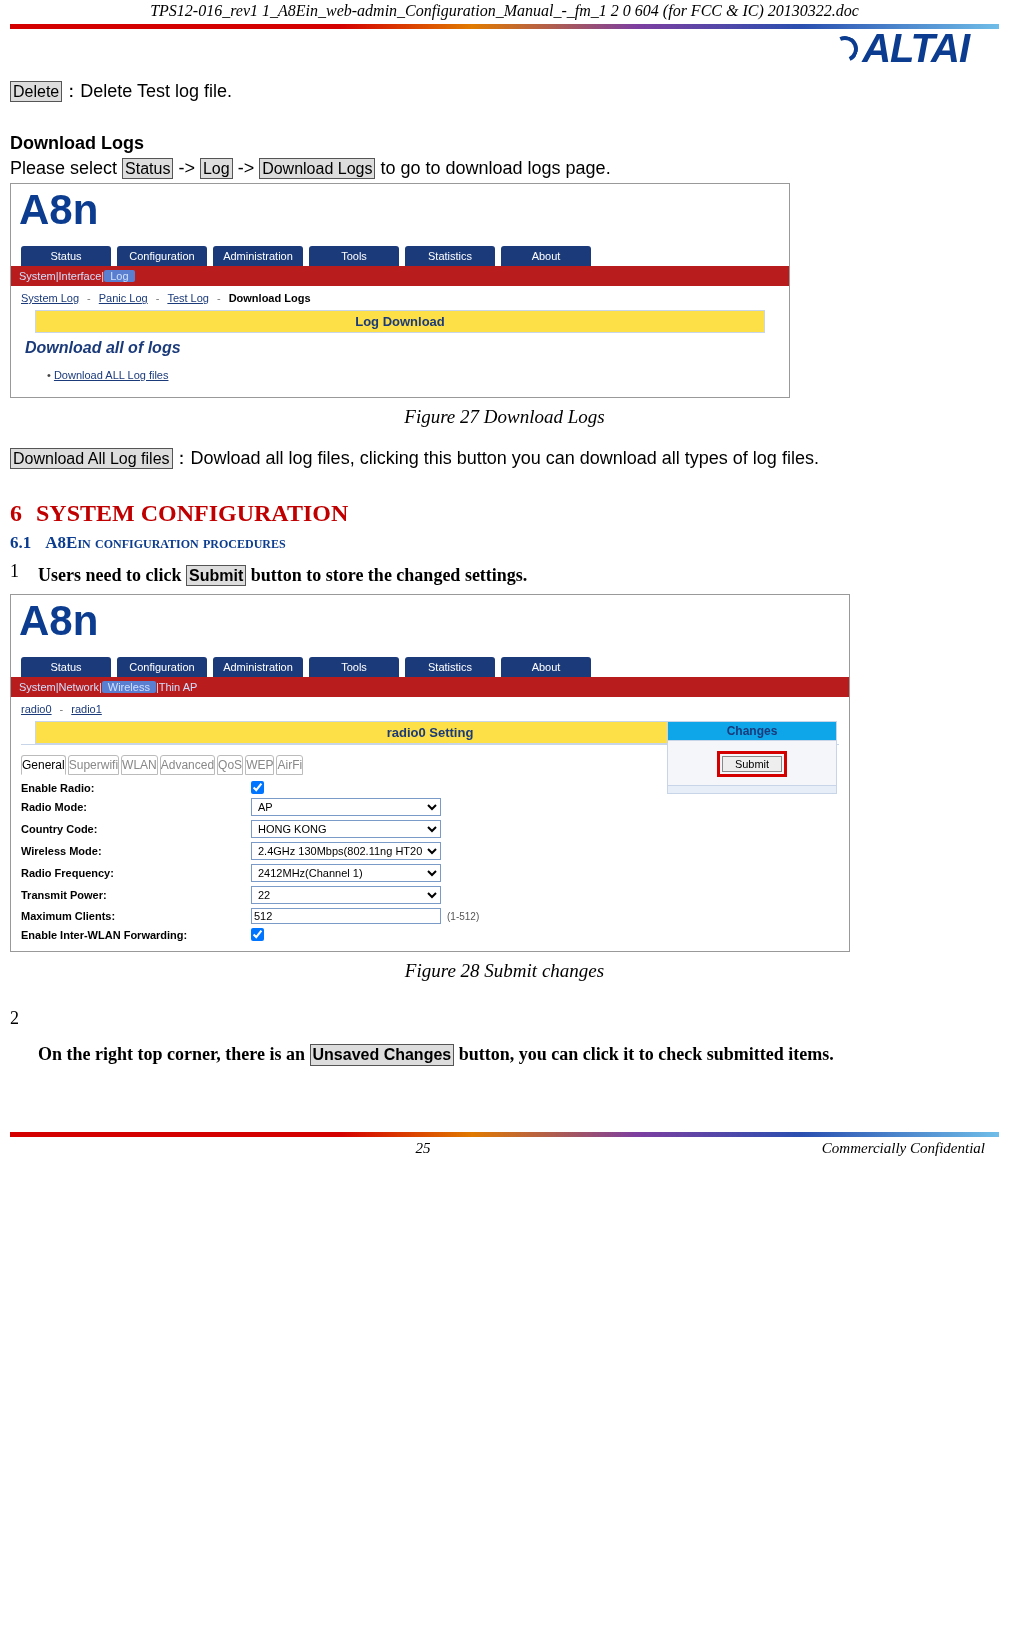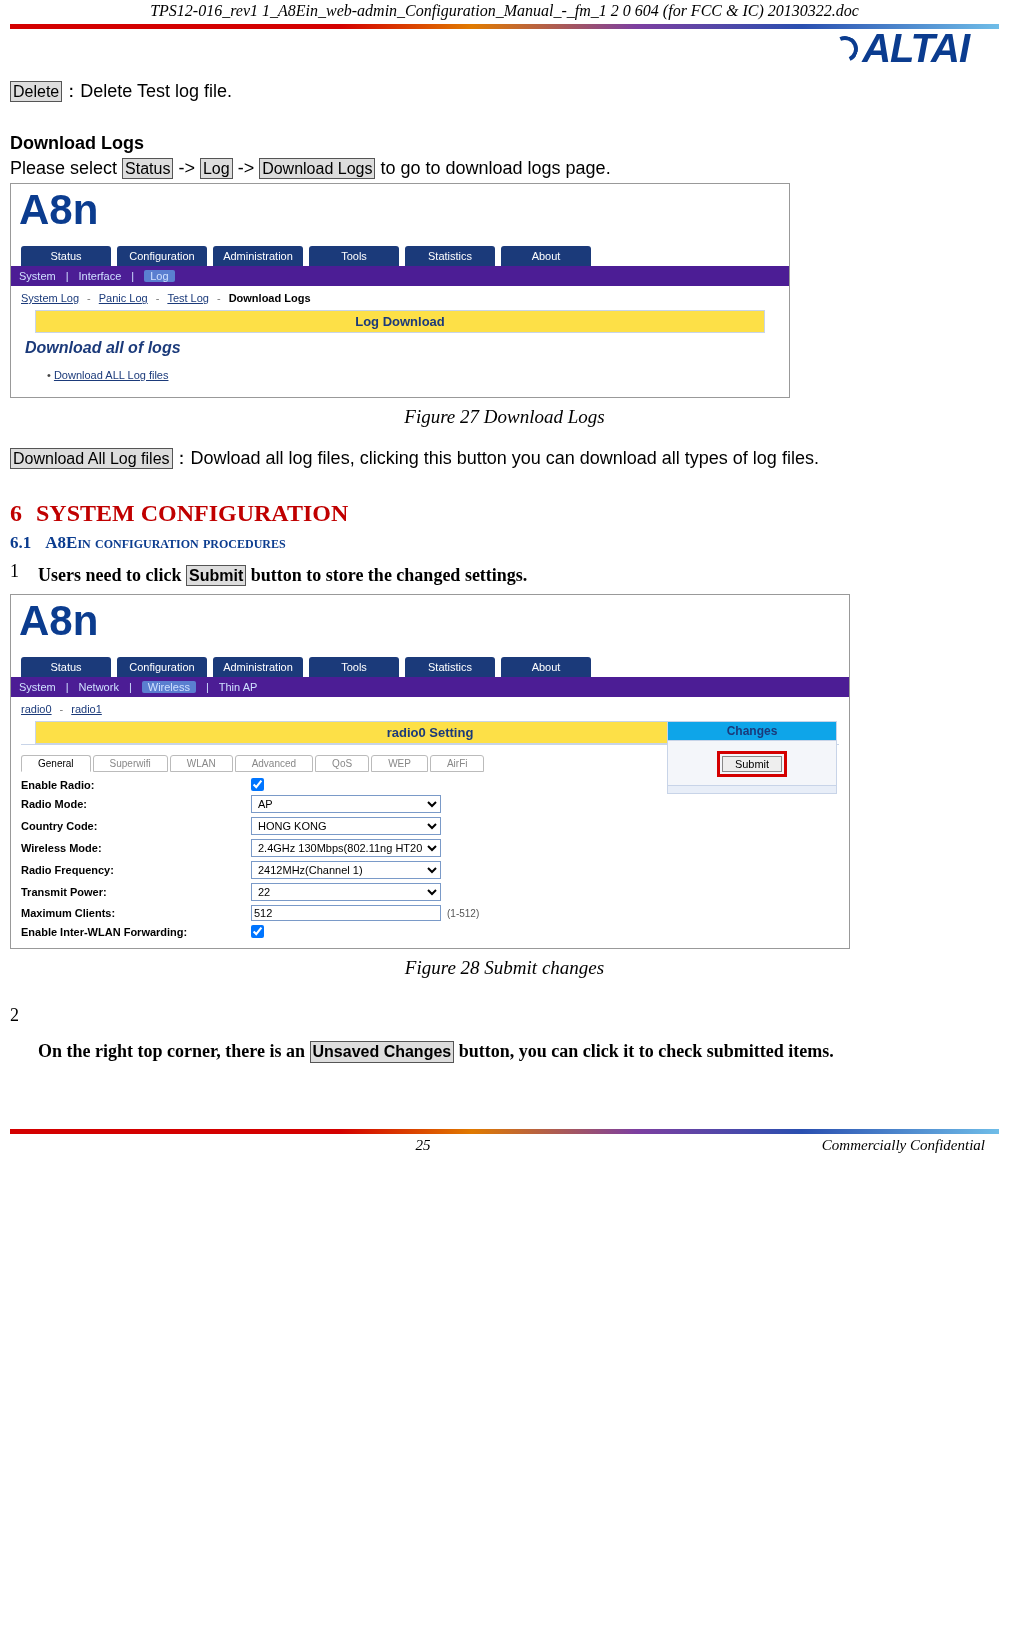--- a/index.html
+++ b/index.html
@@ -100,26 +100,25 @@
   .tab {
     background: #1b3a7a;
     color: #fff;
     font-size: 11px;
     padding: 4px 0;
     width: 90px;
     text-align: center;
     border-radius: 3px 3px 0 0;
   }
   .subnav {
-    background: #4c1d95;
+    background: #b91c1c;
     color: #cfe0ff;
     font-size: 11px;
     padding: 4px 8px;
     display: flex;
-    gap: 10px;
   }
   .subnav span { color: #cfe0ff; }
   .subnav .active { background: #5a7fd0; padding: 0 6px; border-radius: 2px;}
   .crumbs {
     padding: 6px 10px;
     font-size: 11px;
     color: #224;
     display: flex;
     gap: 8px;
     align-items: flex-end;
@@ -149,21 +148,21 @@
   .smallcaps { font-variant: small-caps; }
 
   ol.body-list { list-style: none; padding: 4px 0 0 0; font-size:18px;}
   ol.body-list li { display:flex; gap:18px; margin:4px 0; }
   ol.body-list .li-num { width:10px; flex-shrink:0;}
   ol.body-list .li-text { flex:1; }
 
   
   .radio-panel { margin: 0 10px 10px 10px; border-top:1px solid #c8d4e8; padding-top:4px;}
   .setting-tabs { display:flex; gap:2px; margin:6px 0;}
-  .setting-tabs .st { border:1px solid #bbb; background:#fff; font-size:10px; padding:2px 16px; color:#888; border-radius:3px 3px 0 0;}
+  .setting-tabs .st { border:1px solid #bbb; background:#fff; font-size:12px; padding:2px 0; color:#888; border-radius:3px 3px 0 0;}
   .setting-tabs .st.active { color:#000; border-bottom-color:#fff;}
   .form-row { display:flex; align-items:center; margin:4px 0; font-size:11px;}
   .form-row label { width:230px; text-align:left; font-weight:bold; padding-right:8px; color:#000;}
   .form-row select, .form-row input[type=text] {
     border:1px solid #7a9ac8; font-size:11px; padding:1px 2px; width:190px; background:#fff;
   }
   .form-row .hint { font-size:10px; color:#555; margin-left:6px;}
   .side-box {
     position:absolute; right:12px; top:0;
     width:170px;

